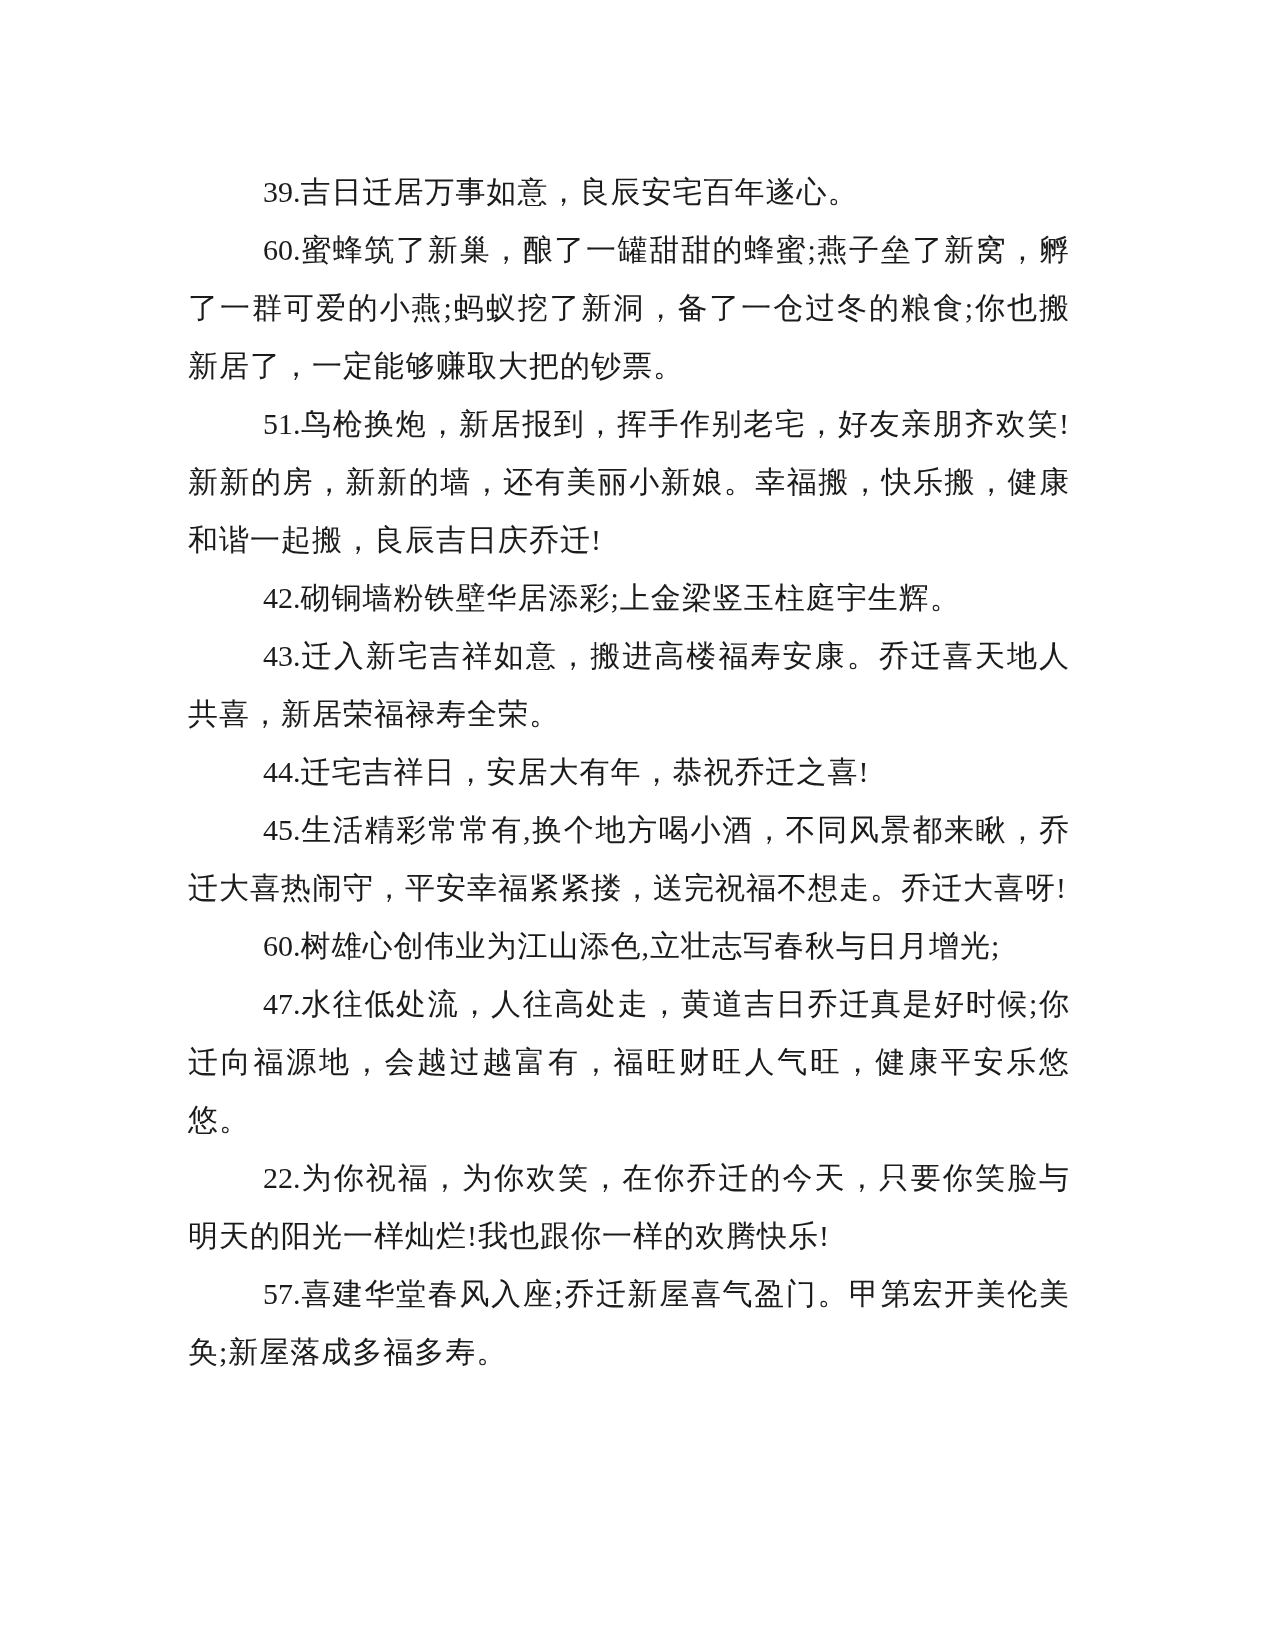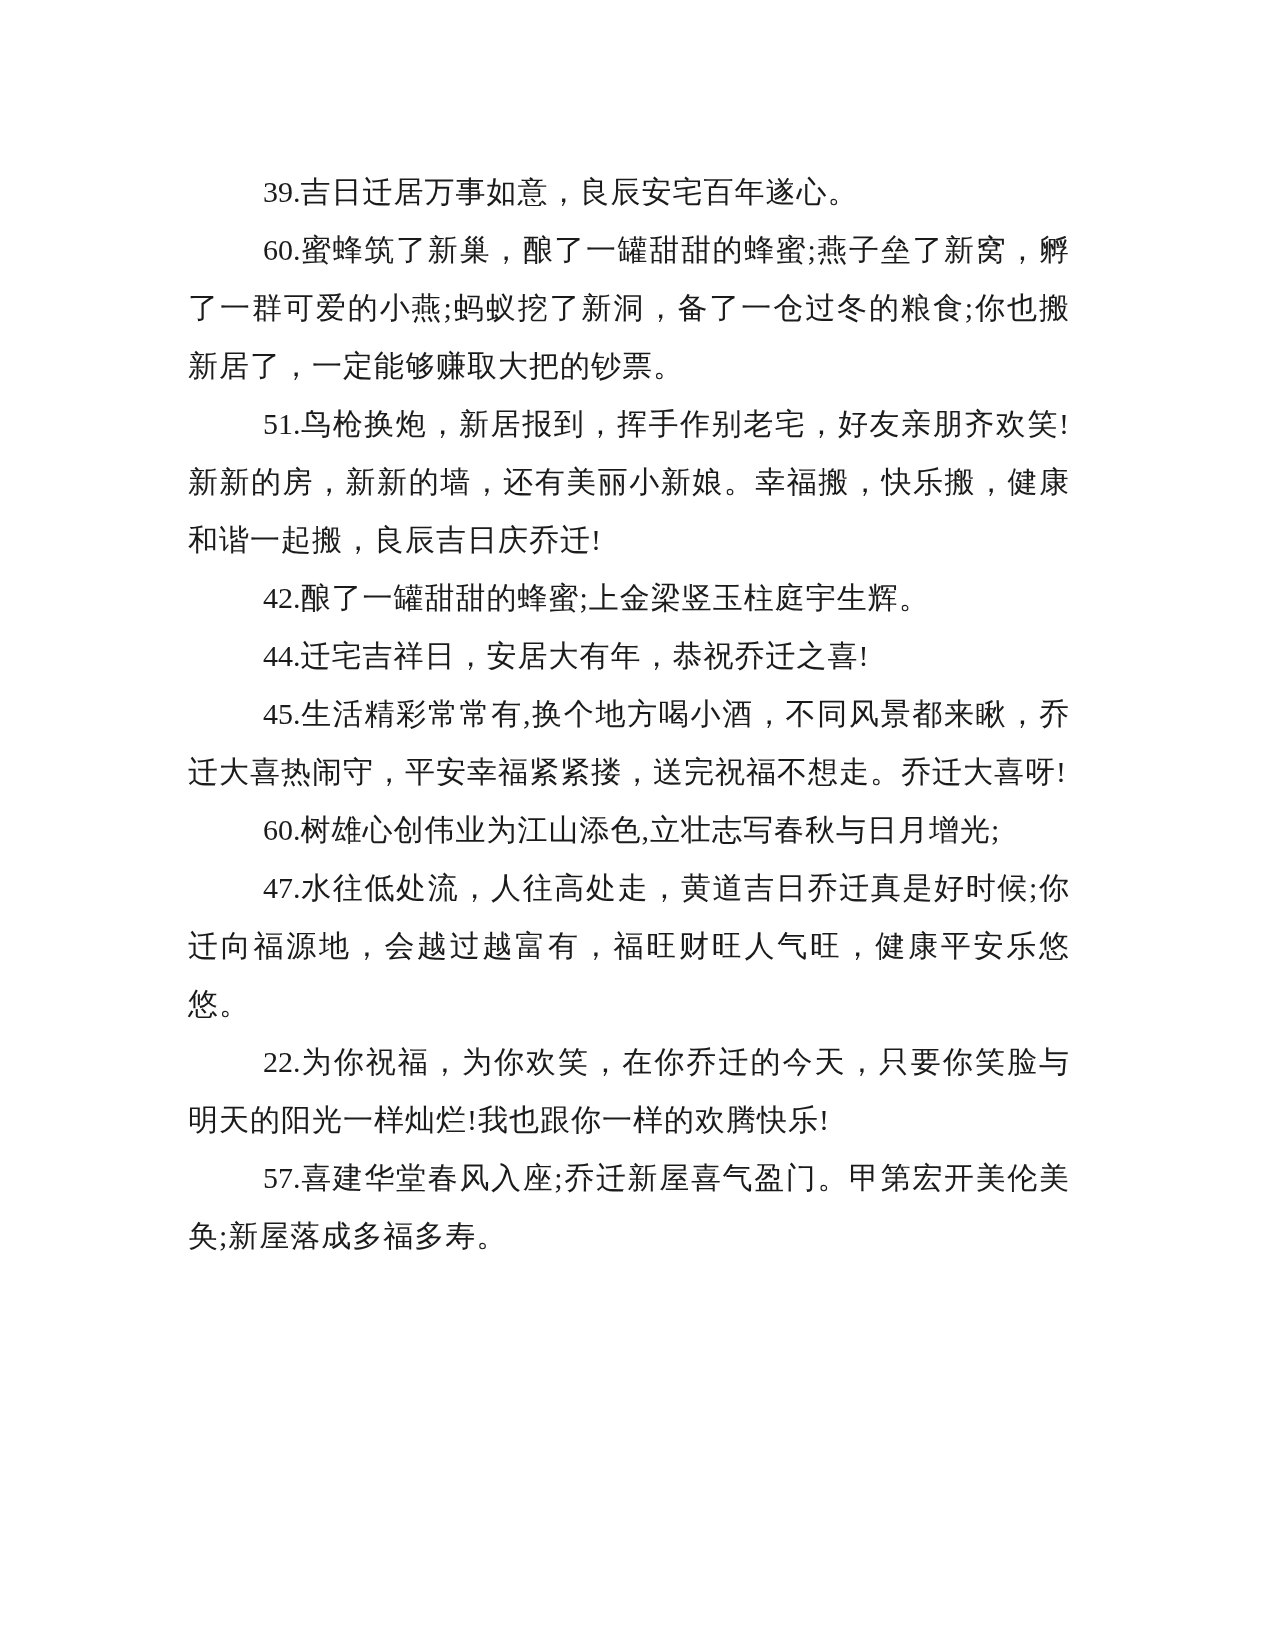--- a/index.html
+++ b/index.html
@@ -38,22 +38,23 @@
 
 <div class="page">
   <div class="doc-body">
 
     <p class="item"><span class="num">39.</span><span>吉日迁居万事如意，良辰安宅百年遂心。</span></p>
 
     <p class="item"><span class="num">60.</span><span>蜜蜂筑了新巢，酿了一罐甜甜的蜂蜜;燕子垒了新窝，孵了一群可爱的小燕;蚂蚁挖了新洞，备了一仓过冬的粮食;你也搬新居了，一定能够赚取大把的钞票。</span></p>
 
     <p class="item"><span class="num">51.</span><span>鸟枪换炮，新居报到，挥手作别老宅，好友亲朋齐欢笑!新新的房，新新的墙，还有美丽小新娘。幸福搬，快乐搬，健康和谐一起搬，良辰吉日庆乔迁!</span></p>
 
-    <p class="item"><span class="num">42.</span><span>酿了一罐甜甜的蜂蜜;上金梁竖玉柱庭宇生辉。</span></p>
+    <p class="item"><span class="num">42.</span><span>砌铜墙粉铁壁华居添彩;上金梁竖玉柱庭宇生辉。</span></p>
 
+    <p class="item"><span class="num">43.</span><span>迁入新宅吉祥如意，搬进高楼福寿安康。乔迁喜天地人共喜，新居荣福禄寿全荣。</span></p>
 
     <p class="item"><span class="num">44.</span><span>迁宅吉祥日，安居大有年，恭祝乔迁之喜!</span></p>
 
     <p class="item"><span class="num">45.</span><span>生活精彩常常有,换个地方喝小酒，不同风景都来瞅，乔迁大喜热闹守，平安幸福紧紧搂，送完祝福不想走。乔迁大喜呀!</span></p>
 
     <p class="item"><span class="num">60.</span><span>树雄心创伟业为江山添色,立壮志写春秋与日月增光;</span></p>
 
     <p class="item"><span class="num">47.</span><span>水往低处流，人往高处走，黄道吉日乔迁真是好时候;你迁向福源地，会越过越富有，福旺财旺人气旺，健康平安乐悠悠。</span></p>
 
     <p class="item"><span class="num">22.</span><span>为你祝福，为你欢笑，在你乔迁的今天，只要你笑脸与明天的阳光一样灿烂!我也跟你一样的欢腾快乐!</span></p>

